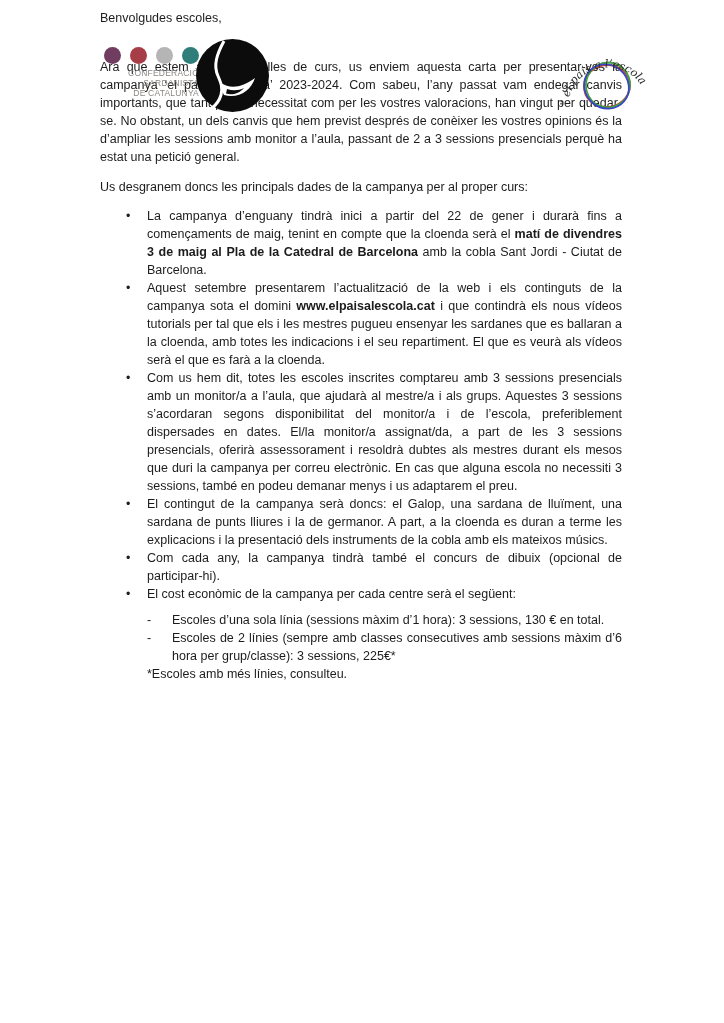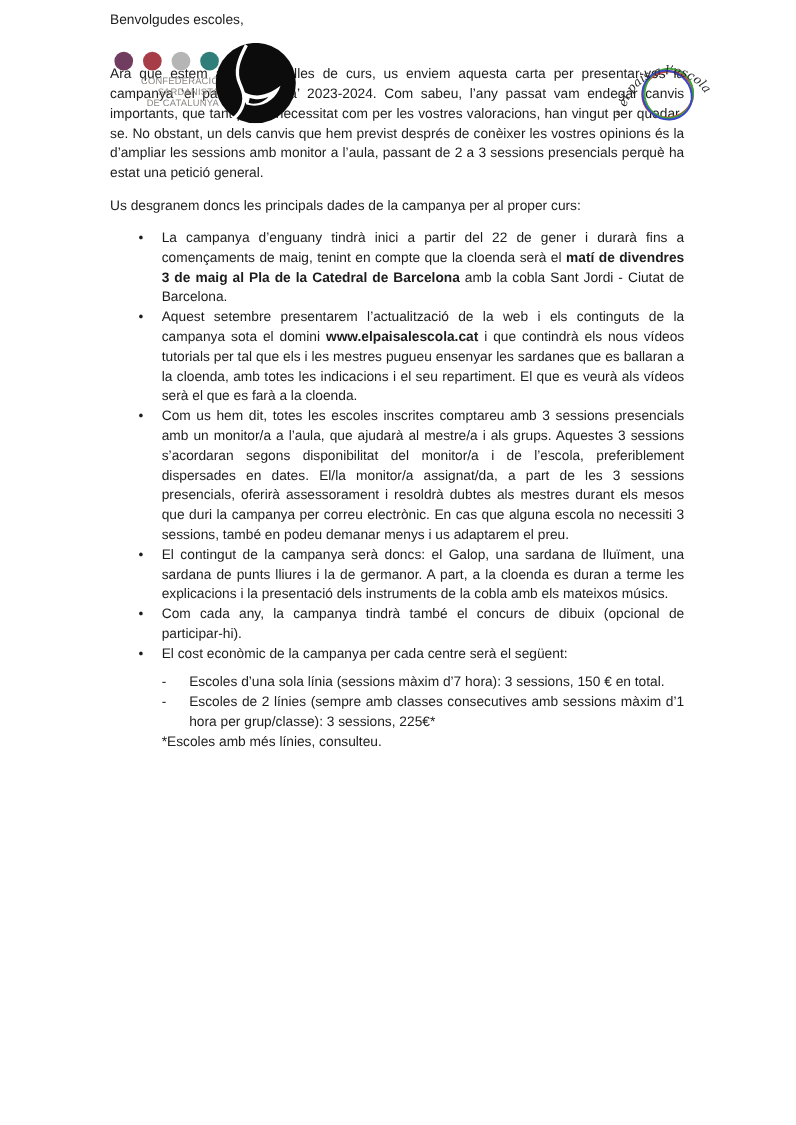--- a/index.html
+++ b/index.html
@@ -128,25 +128,25 @@
         <span>Com cada any, la campanya tindrà també el concurs de dibuix (opcional de participar-hi).</span>
       </li>
 
       <li>
         <span class="mark">•</span>
         <span>El cost econòmic de la campanya per cada centre serà el següent:</span>
 
         <ul class="clist">
           <li>
             <span class="mark2">-</span>
-            <span>Escoles d’una sola línia (sessions màxim d’7 hora): 3 sessions, 150 € en total.</span>
+            <span>Escoles d’una sola línia (sessions màxim d’1 hora): 3 sessions, 130 € en total.</span>
           </li>
           <li>
             <span class="mark2">-</span>
-            <span>Escoles de 2 línies (sempre amb classes consecutives amb sessions màxim d’1 hora per grup/classe): 3 sessions, 225€*</span>
+            <span>Escoles de 2 línies (sempre amb classes consecutives amb sessions màxim d’6 hora per grup/classe): 3 sessions, 225€*</span>
           </li>
         </ul>
 
         <p class="footnote">*Escoles amb més línies, consulteu.</p>
       </li>
 
     </ul>
   </div>
 
 

